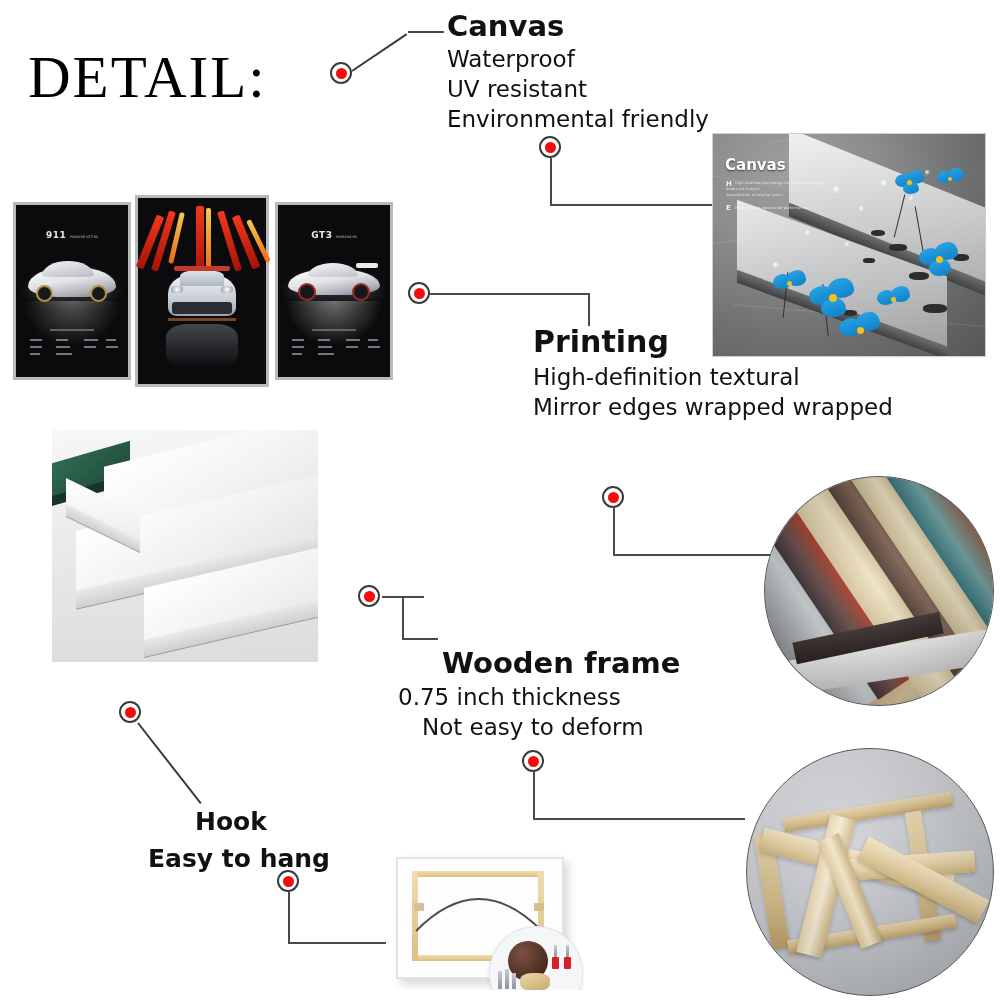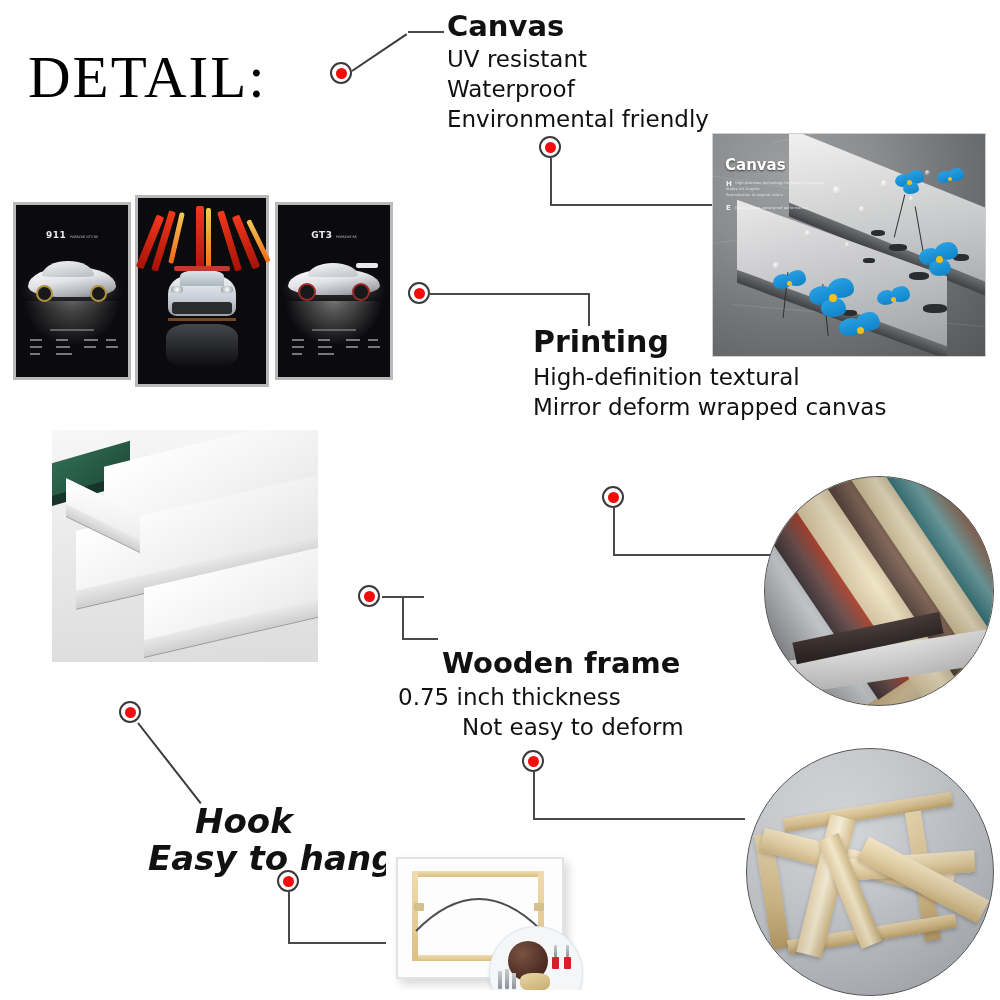--- a/index.html
+++ b/index.html
@@ -24,23 +24,23 @@
 
   #blk-canvas{ left:447px; top:8px; font-size:23px; line-height:30px; }
   #blk-canvas .h{ font-size:29px; line-height:36px; }
 
   #blk-printing{ left:533px; top:322px; font-size:23px; line-height:30px; }
   #blk-printing .h{ font-size:30px; line-height:40px; }
 
   #blk-wooden{ left:398px; top:644px; font-size:23px; line-height:30px; }
   #blk-wooden .h{ font-size:29px; line-height:38px; margin-left:44px;}
   #blk-wooden .l2{ margin-left:52px; }
-  #blk-wooden .l3{ margin-left:64px; }
-
-  #blk-hook{ left:148px; top:803px; font-size:34px; line-height:37px; font-weight:bold;font-style:italic;}
+  #blk-wooden .l3{ margin-left:24px; }
+
+  #blk-hook{ left:148px; top:803px; font-size:25px; line-height:37px; font-weight:bold;}
   #blk-hook .h{ margin-left:47px; }
 
   
   .dot{width:22px;height:22px;border-radius:50%;background:#fff;
        border:2px solid #3a3a3a;box-sizing:border-box;
        display:flex;align-items:center;justify-content:center;}
   .dot::after{content:"";display:block;width:11px;height:11px;border-radius:50%;
               background:#f50b0b;}
 
   
@@ -170,29 +170,29 @@
   <div class="abs dot" style="left:539px;top:136px;"></div>
   <div class="abs dot" style="left:408px;top:282px;"></div>
   <div class="abs dot" style="left:602px;top:486px;"></div>
   <div class="abs dot" style="left:358px;top:585px;"></div>
   <div class="abs dot" style="left:522px;top:750px;"></div>
   <div class="abs dot" style="left:119px;top:701px;"></div>
   <div class="abs dot" style="left:277px;top:870px;"></div>
 
   <div class="abs blk" id="blk-canvas">
     <div class="h">Canvas</div>
+    <div class="l">Waterproof</div>
     <div class="l">UV resistant</div>
-    <div class="l">Waterproof</div>
     <div class="l">Environmental friendly</div>
   </div>
 
   <div class="abs blk" id="blk-printing">
     <div class="h">Printing</div>
     <div class="l">High-definition textural</div>
-    <div class="l">Mirror deform wrapped canvas</div>
+    <div class="l">Mirror edges wrapped wrapped</div>
   </div>
 
   <div class="abs blk" id="blk-wooden">
     <div class="h">Wooden frame</div>
     <div class="l">0.75 inch thickness</div>
     <div class="l l3">Not easy to deform</div>
   </div>
 
   <div class="abs blk" id="blk-hook">
     <div class="h">Hook</div>

